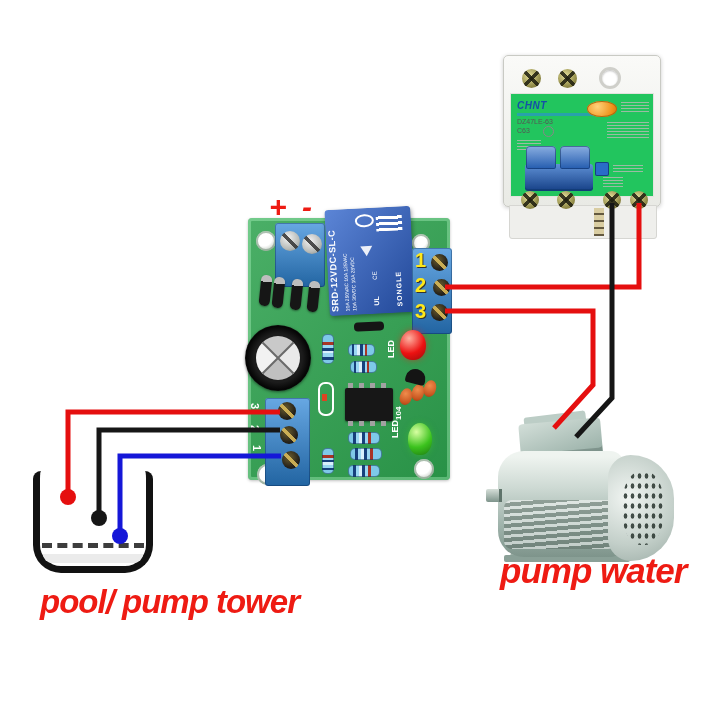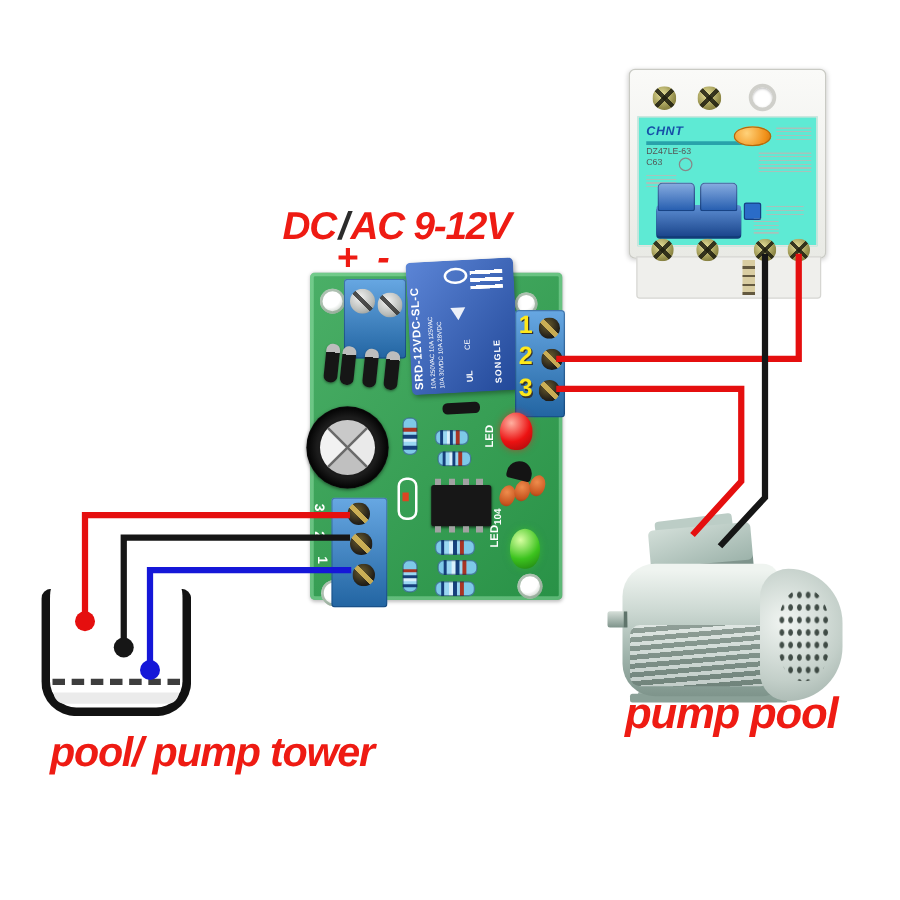--- a/index.html
+++ b/index.html
@@ -63,21 +63,21 @@
   .transistor{position:absolute;width:20px;height:15px;border-radius:10px 10px 3px 3px;background:#141414;transform:rotate(14deg);}
   .silk{position:absolute;color:#ffffff;font-weight:bold;}
   .pillmark{position:absolute;left:70px;top:164px;width:12px;height:30px;border:2px solid #fff;border-radius:7px;}
   .pillmark::after{content:"";position:absolute;left:2px;top:10px;width:5px;height:7px;background:#d42;}
 
   
   .breaker{position:absolute;left:503px;top:55px;width:158px;height:184px;z-index:20;}
   .bk-body{position:absolute;left:0;top:0;width:156px;height:150px;border:1px solid #c9cac4;border-radius:5px;
        background:linear-gradient(180deg,#fafaf8,#e9eae5);box-shadow:0 1px 4px rgba(0,0,0,.2);}
   .bk-low{position:absolute;left:6px;top:150px;width:146px;height:32px;background:#efefec;border:1px solid #d6d6d2;border-radius:0 0 3px 3px;}
-  .bk-face{position:absolute;left:7px;top:38px;width:142px;height:102px;background:#5eead4;border:1px solid #e3e3de;}
+  .bk-face{position:absolute;left:7px;top:38px;width:142px;height:102px;background:#22c55e;border:1px solid #e3e3de;}
   .ringhole{position:absolute;border-radius:50%;background:#fff;border:3px solid #cfcfca;box-shadow:inset 0 1px 2px rgba(0,0,0,.25);}
   .chnt{position:absolute;left:6px;top:6px;font-size:10px;font-weight:bold;font-style:italic;letter-spacing:.5px;}
   .tealbar{position:absolute;left:6px;top:19px;width:86px;height:3px;background:#28a2aa;}
   .bk-model{position:absolute;left:6px;top:24px;font-size:7px;color:#555;}
   .bk-rating{position:absolute;left:6px;top:33px;font-size:7px;color:#555;}
   .specbar{position:absolute;background:repeating-linear-gradient(0deg,#b9b9b4 0 1px,transparent 1px 3px);opacity:.8;}
   .ovalind{position:absolute;left:76px;top:7px;width:30px;height:16px;border-radius:50%;
        background:radial-gradient(circle at 35% 35%,#ffd27a,#f09018 70%,#c87010);box-shadow:inset 0 0 0 1px #b06a10;}
   .logo-circ{position:absolute;left:32px;top:32px;width:9px;height:9px;border:1px solid #888;border-radius:50%;}
   .handlebase{position:absolute;left:14px;top:70px;width:68px;height:25px;border-radius:3px;
@@ -107,23 +107,20 @@
   .shaft{position:absolute;left:-2px;top:76px;width:16px;height:13px;border-radius:2px 0 0 2px;
        background:linear-gradient(#d6dfd9,#7e948b);box-shadow:inset -3px 0 0 #5f746b;}
 
   .wires{position:absolute;left:0;top:0;z-index:50;}
 </style>
 </head>
 <body>
 
 <div class="canvas">
 
-  <div class="lbl" style="left: 226px; top: 163px; font-size: 31px; color: rgb(238, 27, 19);">
-    <span>DC</span><span class="slash">/</span><span>AC 9-12V</span>
-  </div>
   <div class="lbl" style="left: 269px; top: 190px; font-size: 30px; color: rgb(238, 27, 19);">
     <span>+</span>
     <span style="margin-left:9px;">-</span>
   </div>
 
   <div class="pool">
     <div class="waterline"></div>
     <div class="watershade"></div>
   </div>
   <div class="lbl" style="left: 40px; top: 583px; font-size: 33px; color: rgb(238, 27, 19);">pool/ pump tower</div>
@@ -235,21 +232,21 @@
 
   <div class="motor">
     <div class="tboxlid"></div>
     <div class="tbox"></div>
     <div class="foot"></div>
     <div class="footbase"></div>
     <div class="mbody"></div>
     <div class="fancover"></div>
     <div class="shaft"></div>
   </div>
-  <div class="lbl" style="left: 500px; top: 551px; font-size: 35px; color: rgb(238, 27, 19);">pump pool</div>
+  <div class="lbl" style="left: 500px; top: 551px; font-size: 35px; color: rgb(238, 27, 19);">pump water</div>
 
   <svg class="wires" width="720" height="720" viewBox="0 0 720 720">
     <polyline points="445,287 639,287 639,203" fill="none" stroke-width="5" stroke="#e50f0f"></polyline>
     <polyline points="445,311 593,311 593,385 554,428" fill="none" stroke-width="5" stroke="#e50f0f"></polyline>
     <polyline points="612,203 612,398 576,437" fill="none" stroke-width="5" stroke="#161616"></polyline>
     <polyline points="68,497 68,412 280,412" fill="none" stroke-width="5" stroke="#e50f0f"></polyline>
     <polyline points="99,518 99,430 280,430" fill="none" stroke-width="5" stroke="#161616"></polyline>
     <polyline points="120,536 120,456 281,456" fill="none" stroke-width="5" stroke="#1517d8"></polyline>
     <circle cx="68" cy="497" r="8" fill="#e50f0f"></circle>
     <circle cx="99" cy="518" r="8" fill="#161616"></circle>

